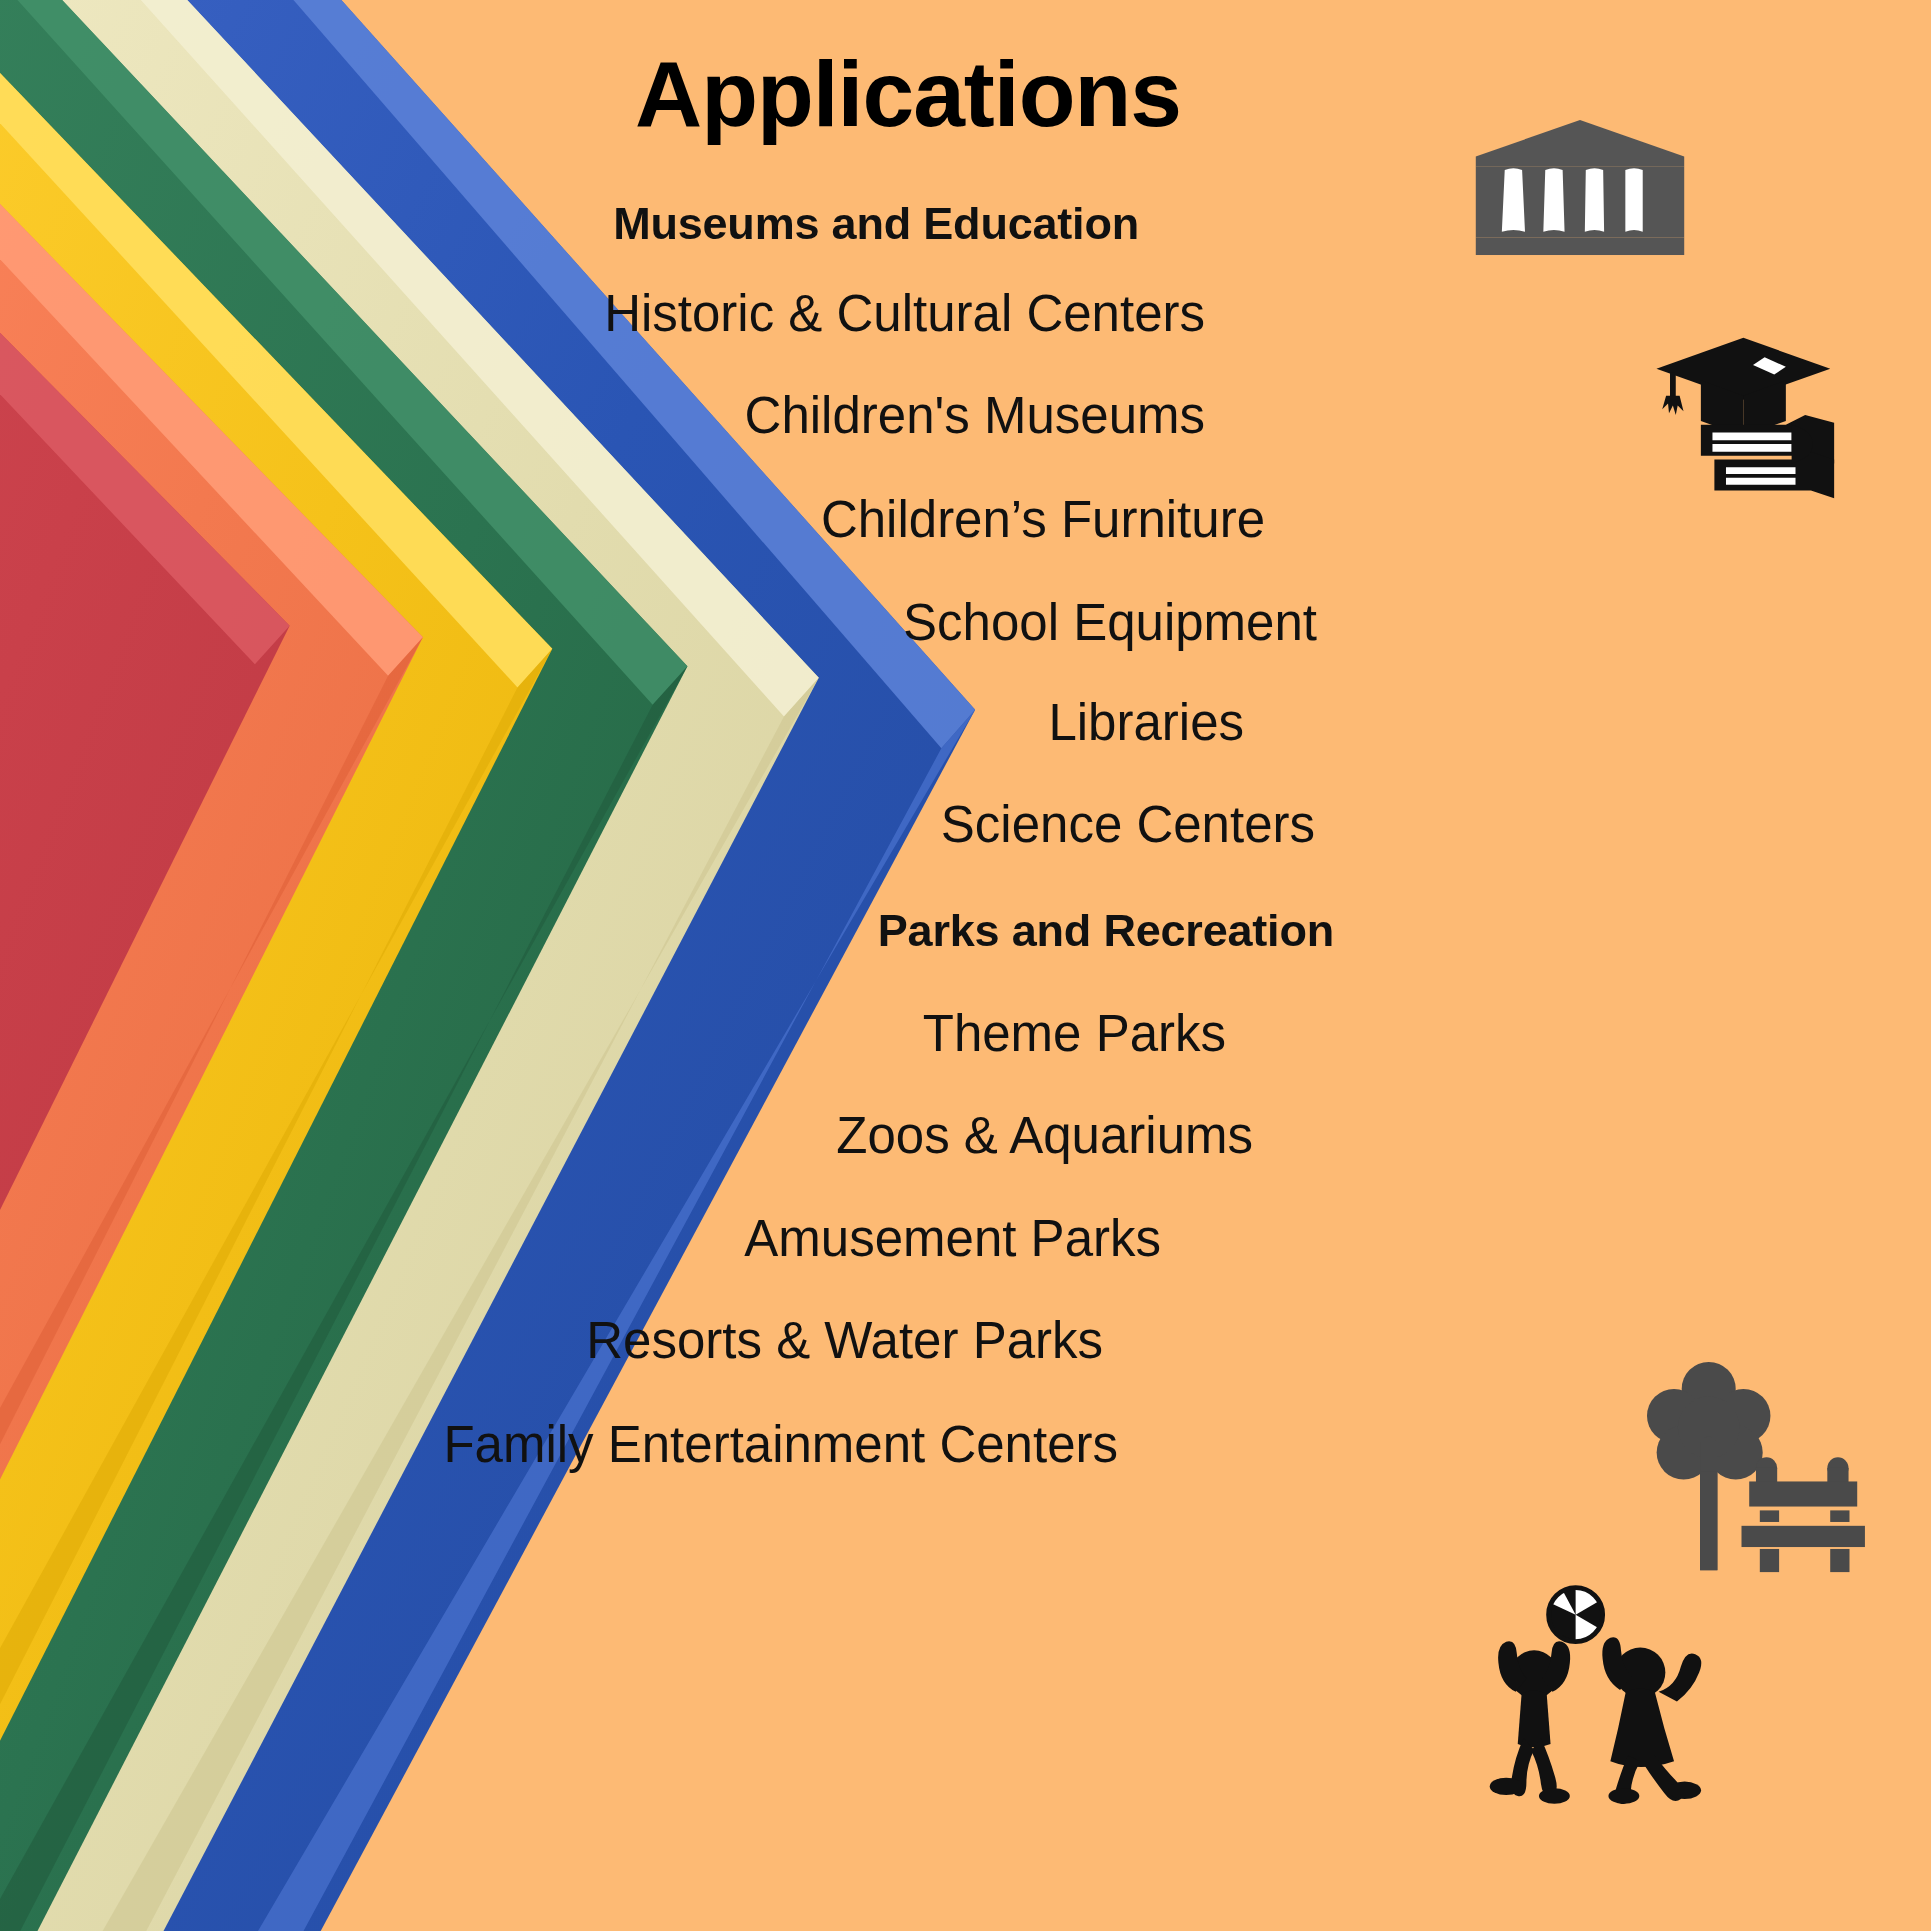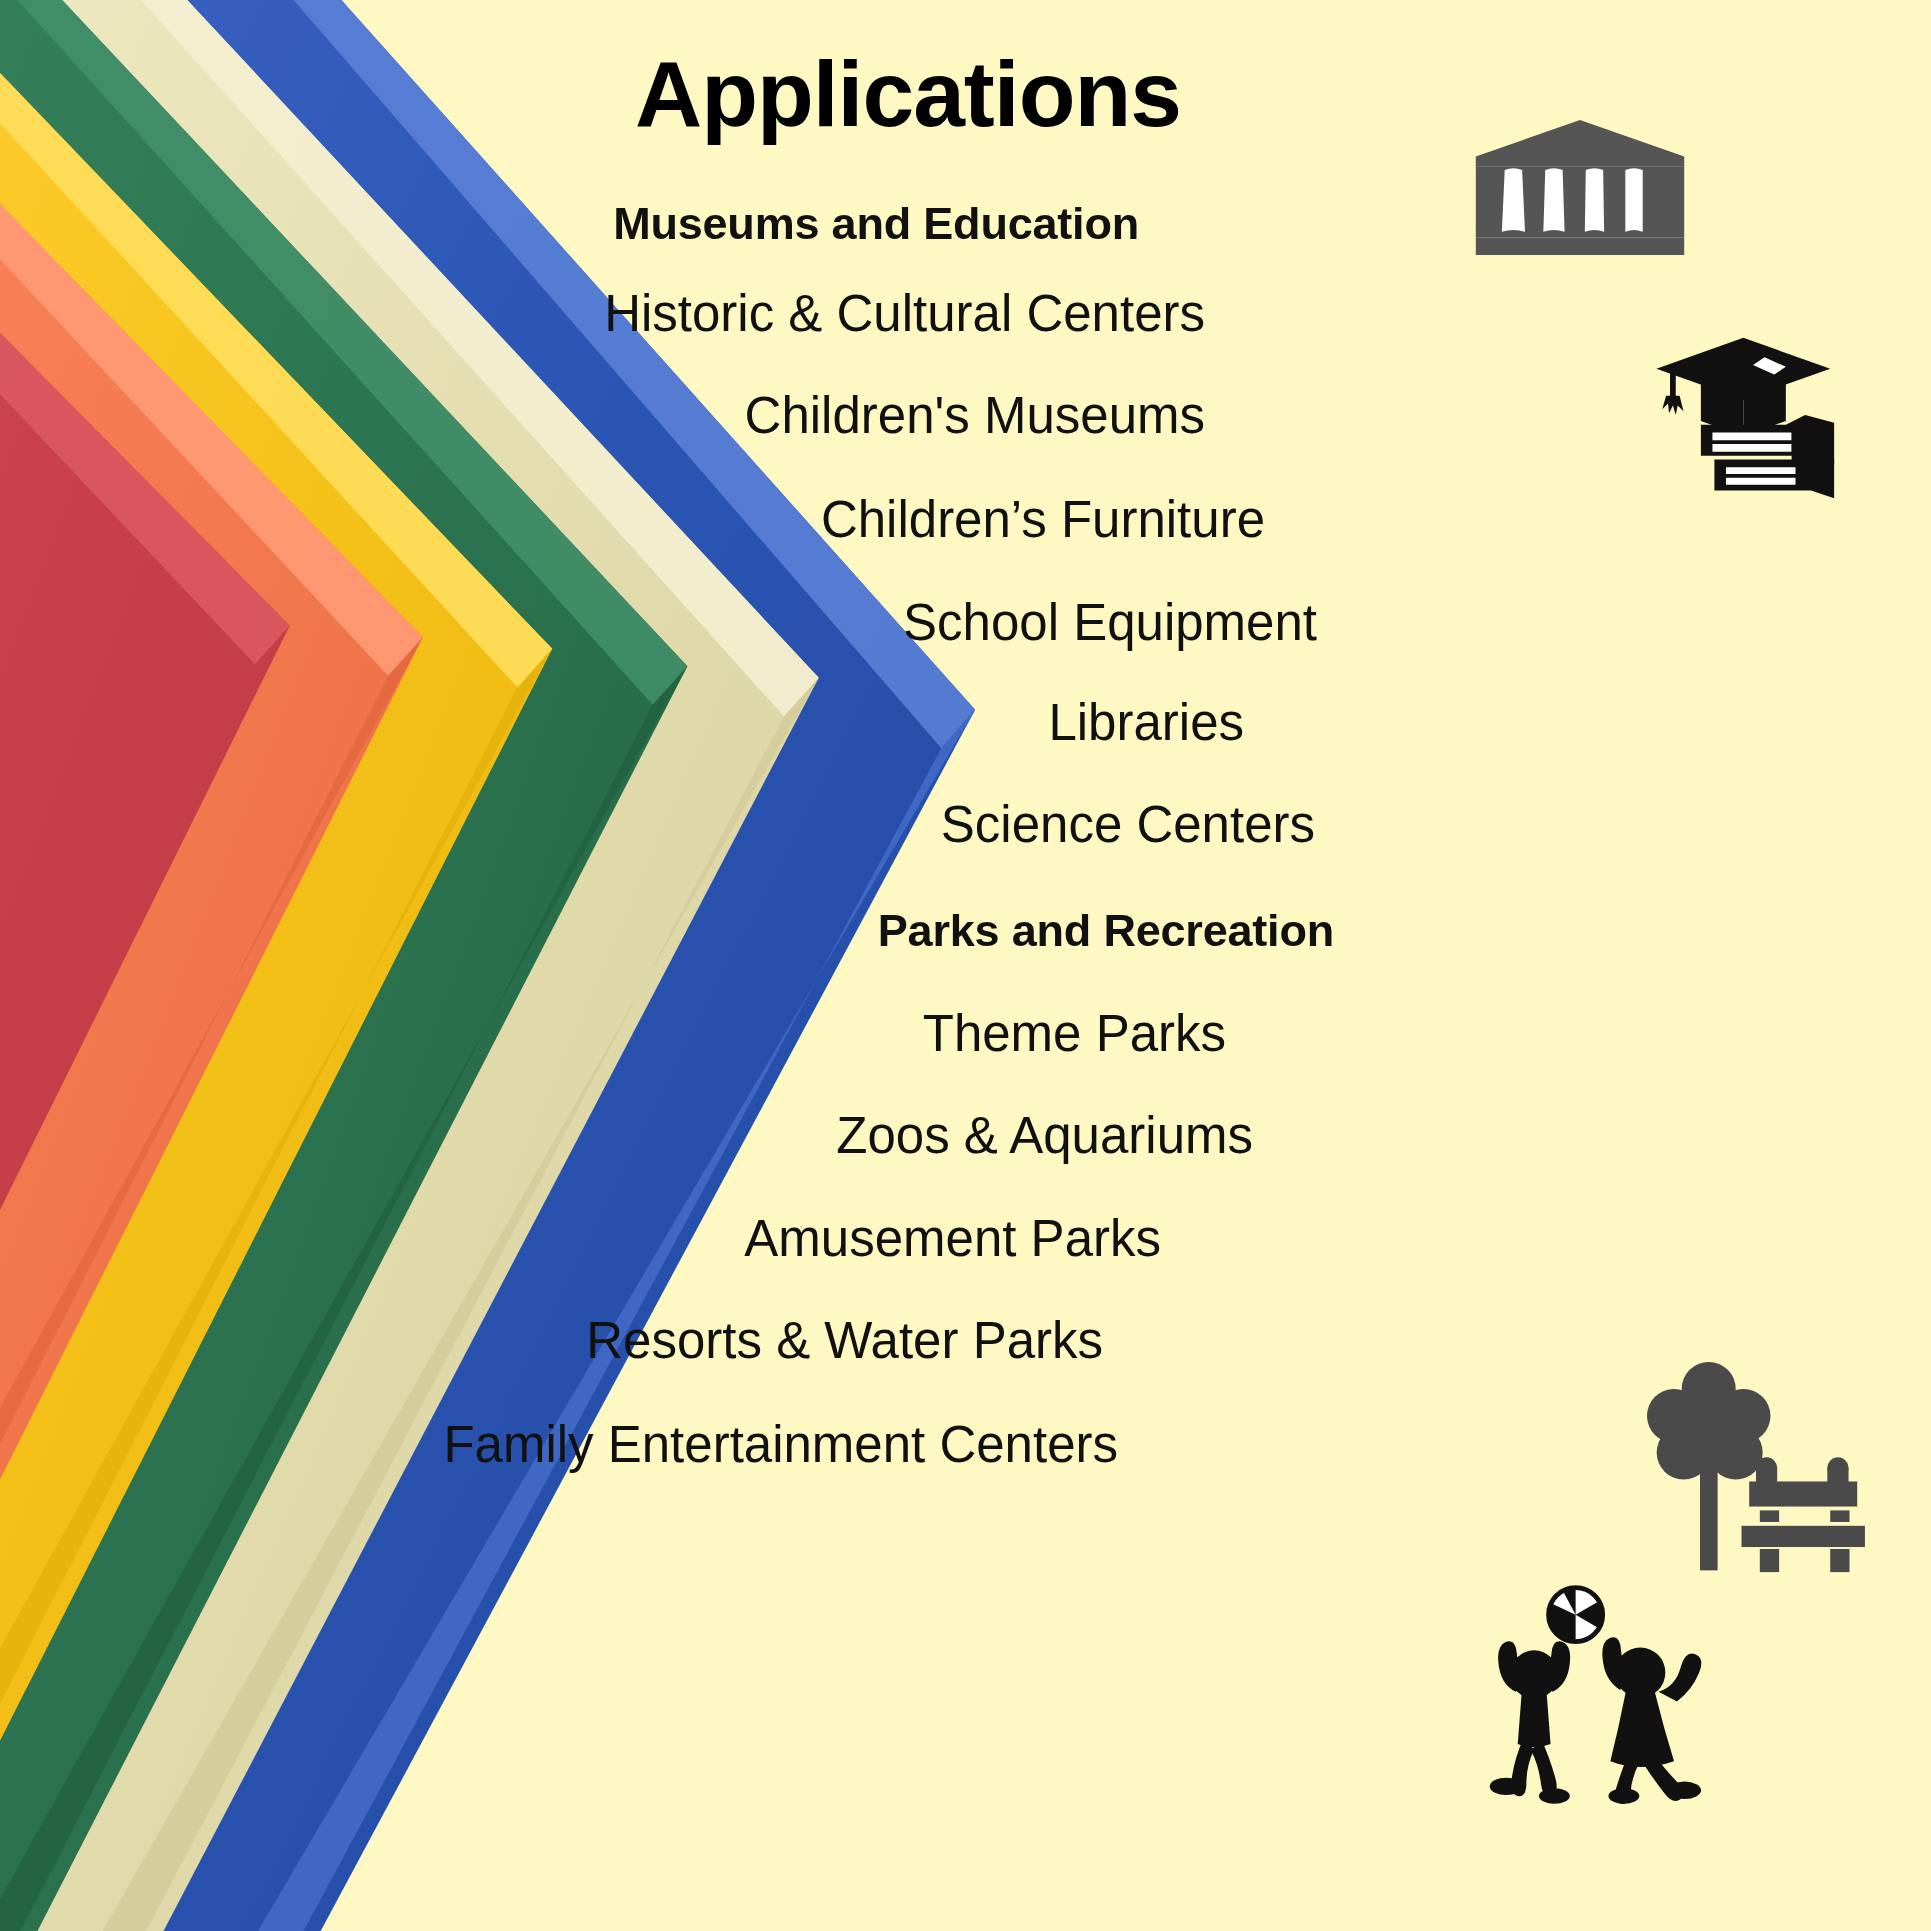--- a/index.html
+++ b/index.html
@@ -4,21 +4,21 @@
 <style>
   html, body {
     margin: 0;
     padding: 0;
     background: #ffffff;
   }
   #page {
     position: relative;
     width: 1931px;
     height: 1931px;
-    background: #fef9c3;
+    background: #fdba74;
     overflow: hidden;
     font-family: "Liberation Sans", sans-serif;
   }
 
   
   #chevron-stack {
     position: absolute;
     left: 0;
     top: 0;
     width: 1931px;

